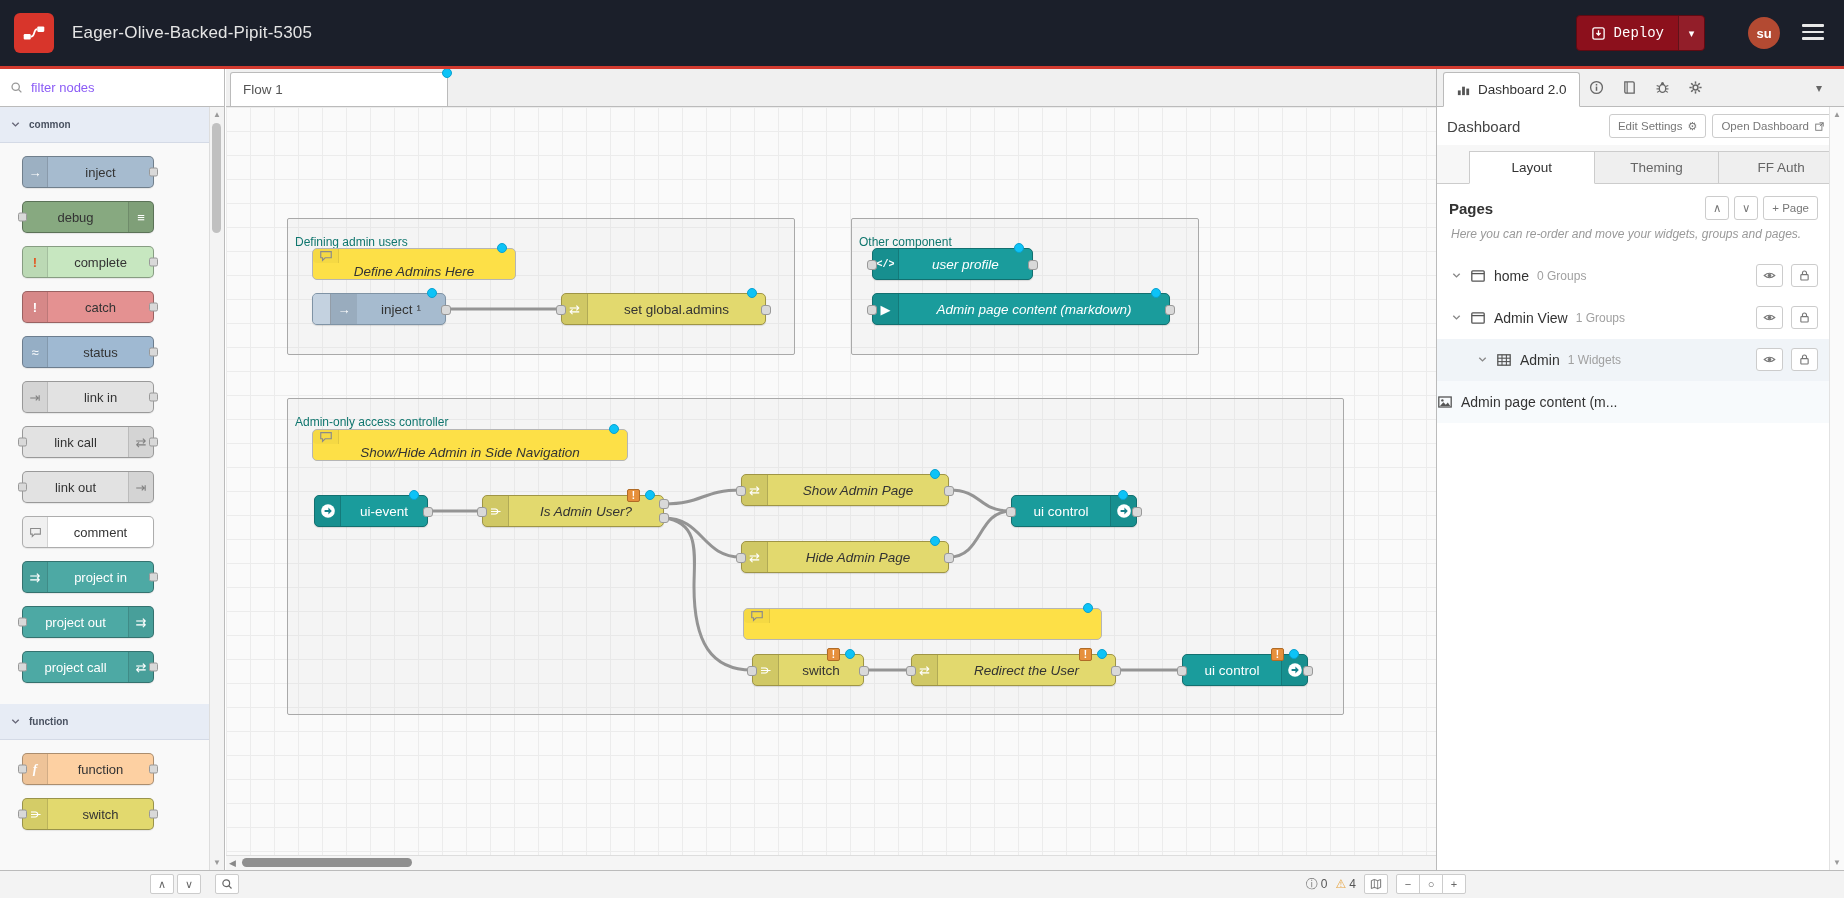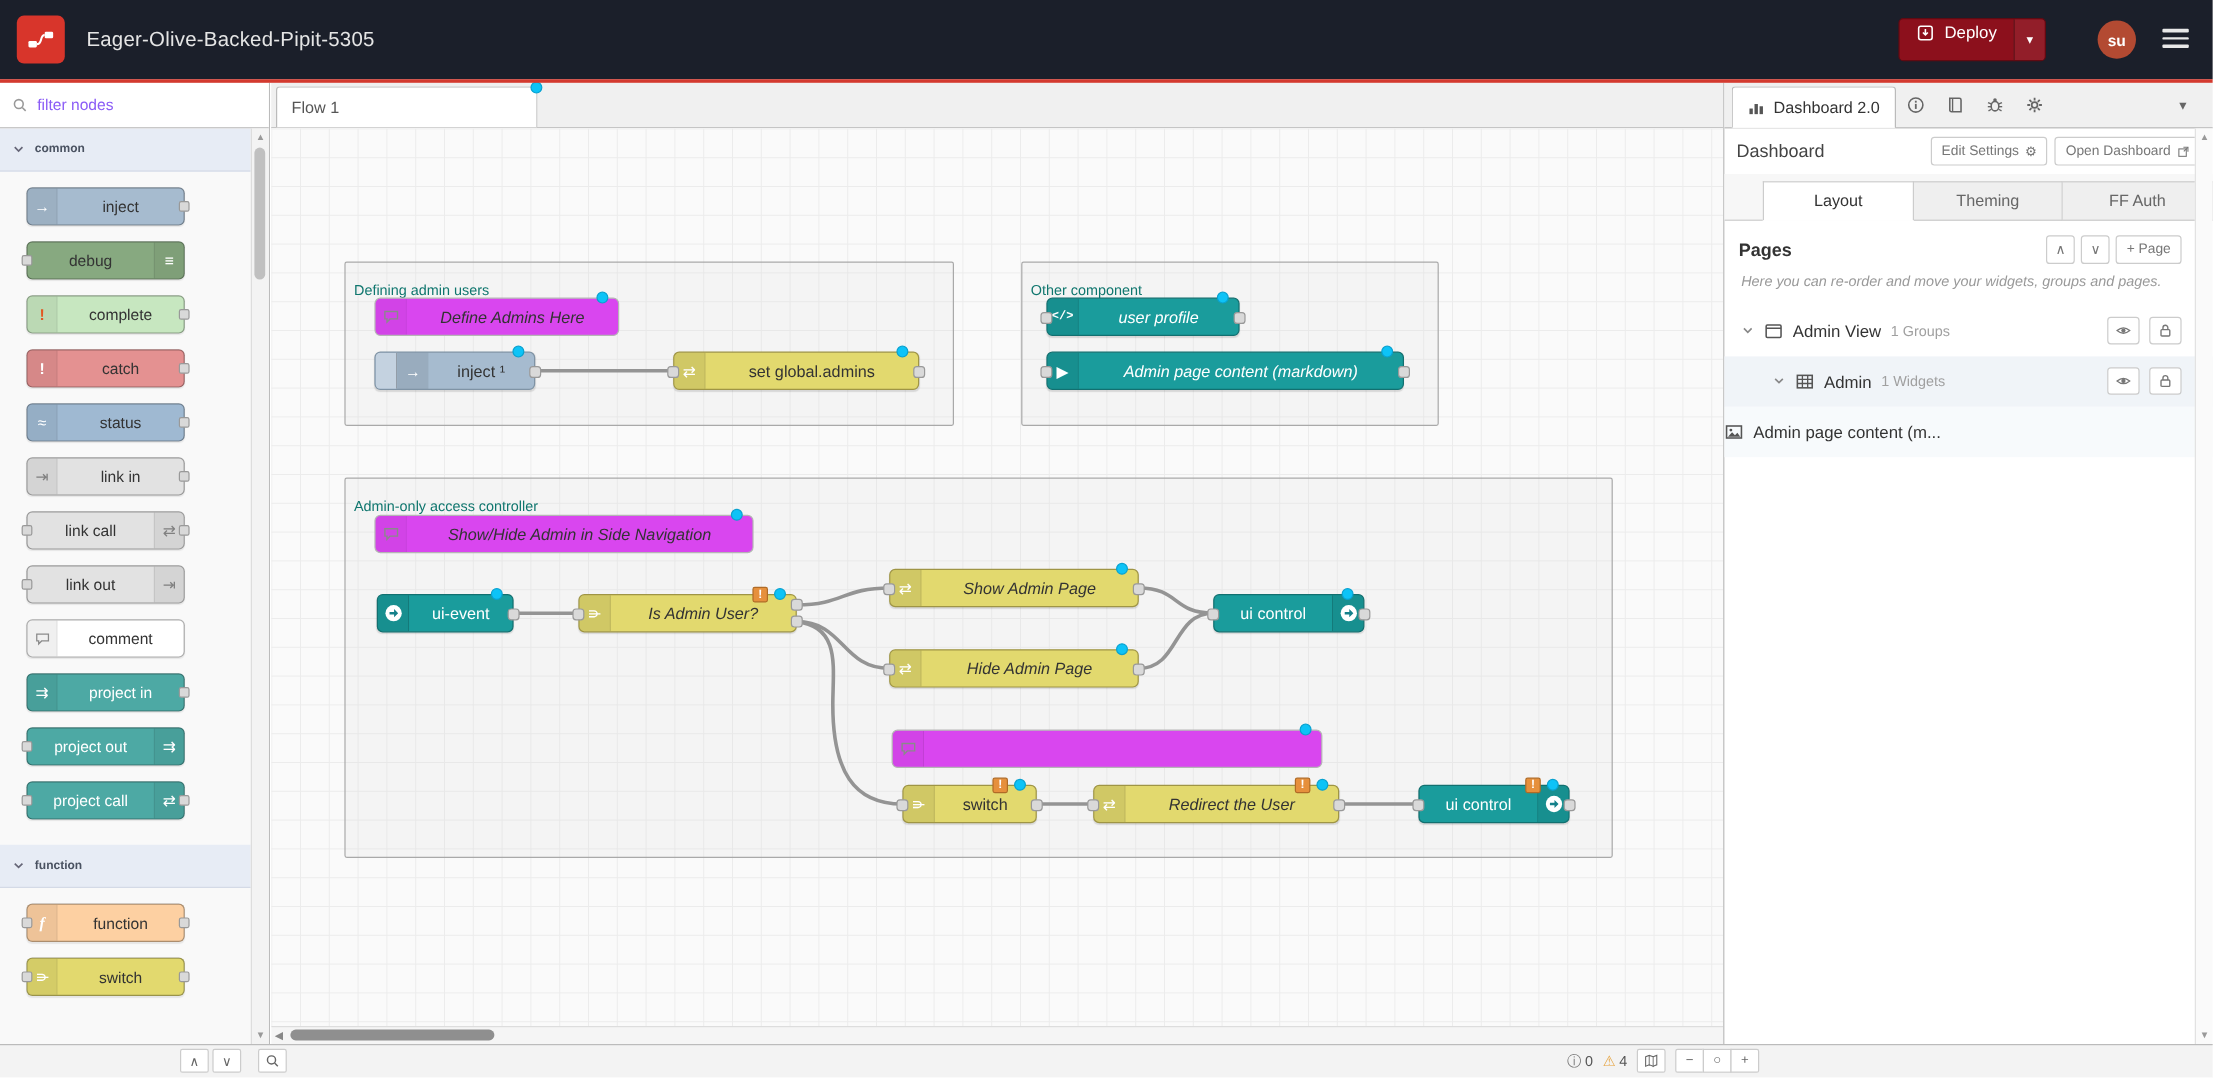--- a/index.html
+++ b/index.html
@@ -6,21 +6,21 @@
   html,body{width:1844px;height:898px;}
   body{position:relative;font-family:"Liberation Sans",sans-serif;overflow:hidden;background:#fff;}
   button{font-family:inherit;}
 
   
   .header{position:absolute;top:0;left:0;right:0;height:66px;background:#1b1f2a;display:flex;align-items:center;z-index:20;}
   .logo{width:40px;height:40px;margin-left:14px;border-radius:6px;background:#d8352b;display:flex;align-items:center;justify-content:center;}
   .logo svg{width:26px;height:26px;}
   .title{color:#e5e5e5;font-size:17px;margin-left:18px;letter-spacing:.2px;}
   .deploy{position:absolute;right:139px;top:15px;height:36px;display:flex;align-items:stretch;background:#8c101c;border:1px solid #5f0a12;border-radius:4px;color:#fff;overflow:hidden;cursor:pointer;}
-  .dpl-main{display:flex;align-items:flex-end;gap:8px;padding:15px 14px;font-size:14px;}
+  .dpl-main{display:flex;align-items:center;gap:8px;padding:15px 14px;font-size:14px;font-family:Liberation Mono, monospace;}
   .dicon{width:15px;height:15px;}
   .dpl-caret{width:26px;display:flex;align-items:center;justify-content:center;border-left:1px solid rgba(0,0,0,.35);font-size:11px;background:rgba(255,255,255,.06);}
   .avatar{position:absolute;right:64px;top:17px;width:32px;height:32px;border-radius:50%;background:#b34a32;color:#fff;display:flex;align-items:center;justify-content:center;font-size:13px;font-weight:bold;cursor:pointer;}
   .burger{position:absolute;right:20px;top:24px;width:22px;display:flex;flex-direction:column;gap:4px;cursor:pointer;}
   .burger i{display:block;height:2.5px;background:#e8e8e8;border-radius:1px;}
   .redline{position:absolute;top:66px;left:0;right:0;height:3px;background:#d33a2f;z-index:20;}
 
   
   .palette{position:absolute;top:69px;left:0;width:225px;bottom:28px;background:#f9f9f9;border-right:1px solid #bbb;}
   .pal-search{height:38px;background:#fff;border-bottom:1px solid #bbb;display:flex;align-items:center;gap:8px;padding:0 10px;}
@@ -74,21 +74,21 @@
   .node{position:absolute;height:32px;border:1px solid rgba(0,0,0,.4);border-radius:5px;display:flex;align-items:stretch;font-size:13.5px;color:#333;box-shadow:0 1px 1px rgba(0,0,0,.12);cursor:pointer;}
   .node .nlabel{flex:1;display:flex;align-items:center;justify-content:center;white-space:nowrap;padding:0 6px;}
   .node.it .nlabel{font-style:italic;}
   .nicon{width:26px;display:flex;align-items:center;justify-content:center;color:#fff;background:rgba(0,0,0,.08);font-size:13px;}
   .nicon.l{border-right:1px solid rgba(0,0,0,.15);border-radius:4px 0 0 4px;}
   .nicon.r{order:2;border-left:1px solid rgba(0,0,0,.15);border-radius:0 4px 4px 0;}
   .nicon.nb{border-radius:0;}
   .node.yellow{background:#e2d96e;border-color:#9f9545;}
   .node.blue{background:#a6bbcf;border-color:#7f93a5;}
   .node.teal{background:#1a9c9c;border-color:#127070;color:#fff;}
-  .node.comment{background:#d946ef;border-color:#b5b5b5;box-shadow:none;}
+  .node.comment{background:#fde047;border-color:#b5b5b5;box-shadow:none;flex-direction:column;}
   .node.comment .nicon{background:rgba(0,0,0,.03);color:#999;border-right:1px solid rgba(0,0,0,.08);}
   .mono{font-family:"Liberation Mono",monospace;font-size:10px;font-weight:bold;}
   .inj-btn{width:18px;background:#c4d2e0;border-right:1px solid rgba(0,0,0,.25);border-radius:4px 0 0 4px;cursor:pointer;}
   .port{position:absolute;width:10px;height:10px;background:#d9d9d9;border:1px solid #999;border-radius:3px;}
   .port.in{left:-6px;top:11px;}
   .port.out{right:-6px;top:11px;}
   .port.out1{right:-6px;top:3px;}
   .port.out2{right:-6px;top:17px;}
   .dot{position:absolute;width:10px;height:10px;border-radius:50%;background:#0dc3f7;border:1px solid #09a2d0;top:-6px;right:8px;}
   .wtab .dot{top:-5px;right:-5px;}
@@ -644,20 +644,41 @@
   </div>
   <div class="sb-help">Here you can re-order and move your widgets, groups and pages.</div>
 
   <div class="trow" style="padding-left:14px">
     <svg class="chev">
         <use href="#i-chev"></use>
       </svg>
     <svg class="ti2">
         <use href="#i-window"></use>
       </svg>
+    <span class="tname">home</span>
+    <span class="meta">0 Groups</span>
+    <span class="spacer"></span>
+    <button class="tbtn">
+        <svg>
+          <use href="#i-eye"></use>
+        </svg>
+      </button>
+    <button class="tbtn">
+        <svg>
+          <use href="#i-lock"></use>
+        </svg>
+      </button>
+  </div>
+  <div class="trow" style="padding-left:14px">
+    <svg class="chev">
+        <use href="#i-chev"></use>
+      </svg>
+    <svg class="ti2">
+        <use href="#i-window"></use>
+      </svg>
     <span class="tname">Admin View</span>
     <span class="meta">1 Groups</span>
     <span class="spacer"></span>
     <button class="tbtn">
         <svg>
           <use href="#i-eye"></use>
         </svg>
       </button>
     <button class="tbtn">
         <svg>

